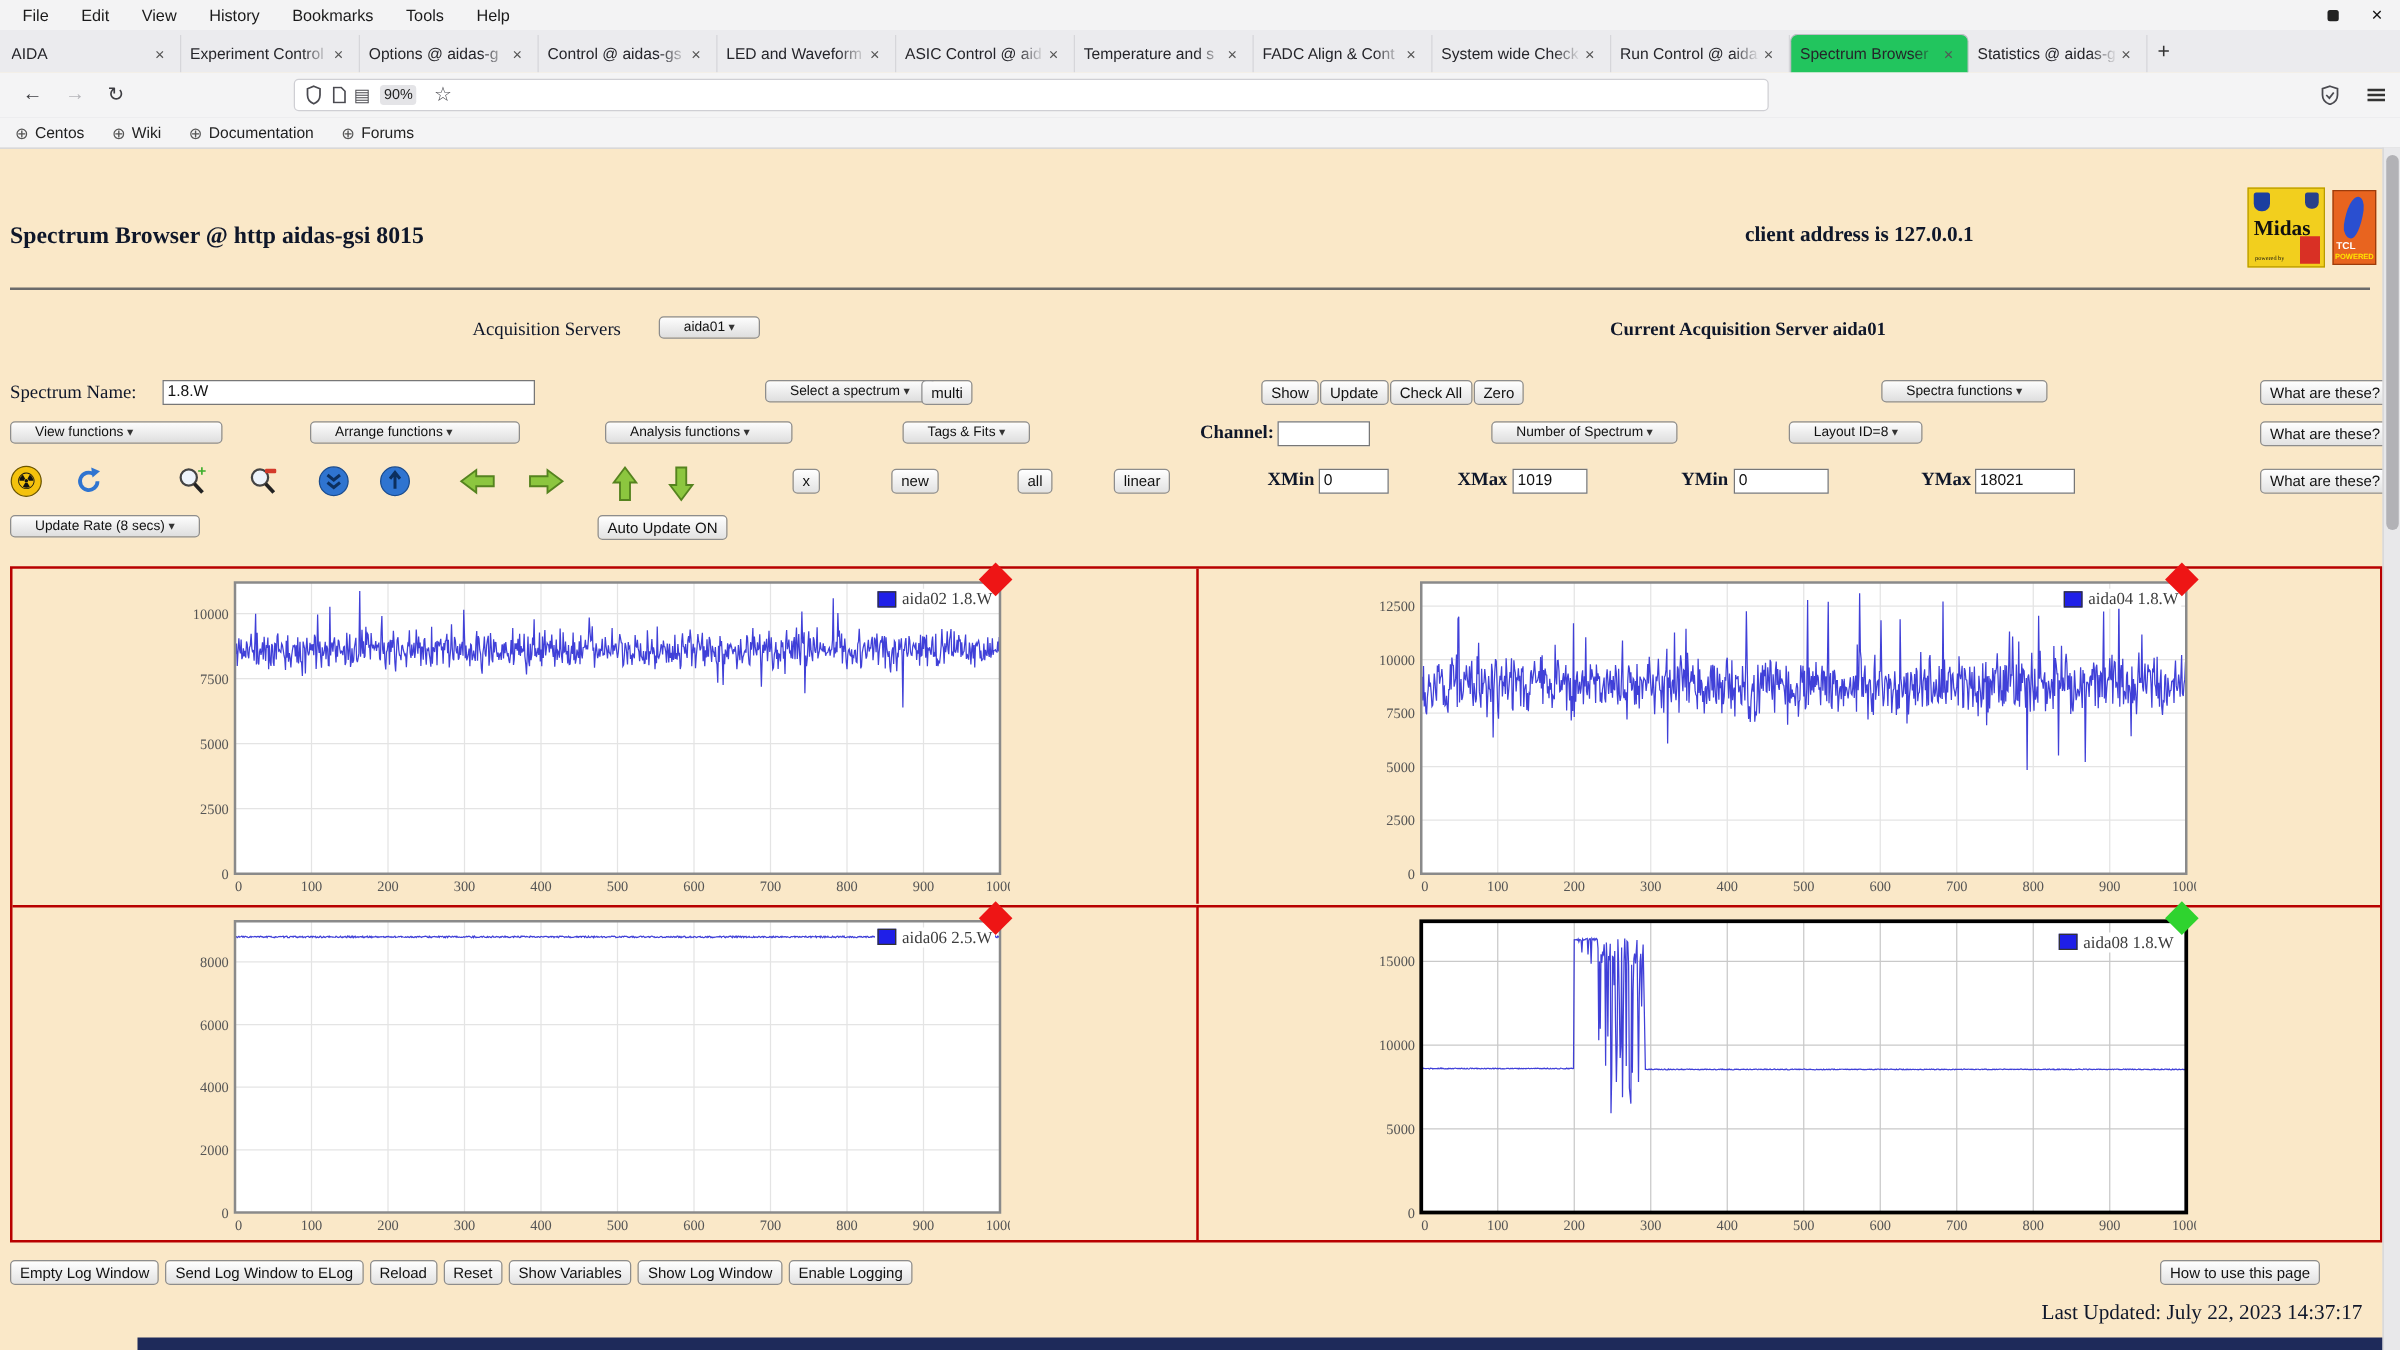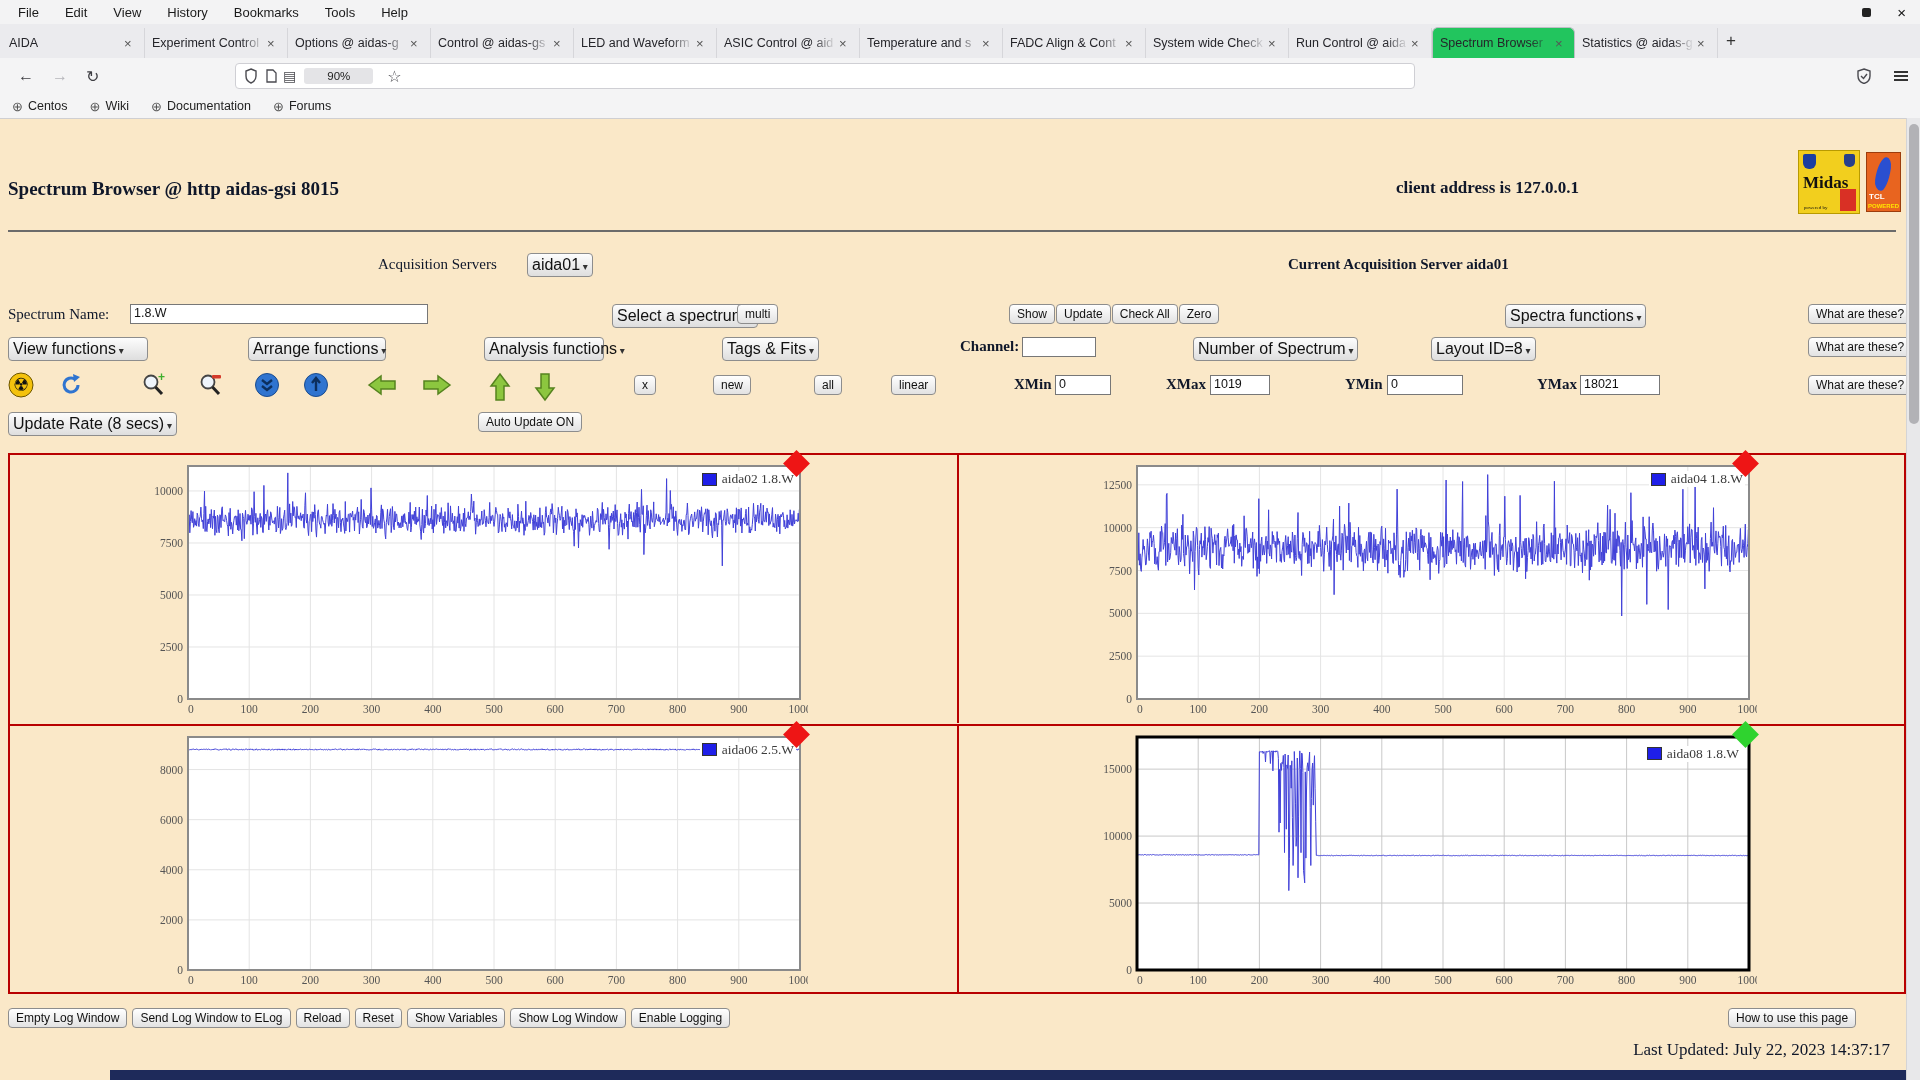--- a/index.html
+++ b/index.html
@@ -27,21 +27,21 @@
   .newtab{width:26px;text-align:center;font-size:17px;color:#333;align-self:center}
 
   .navbar{position:absolute;top:58px;left:0;right:0;height:36px;background:#f4f4f5;
           border-bottom:1px solid #d9d9dc;display:flex;align-items:center;}
   .nav-ico{font-size:16px;color:#3d3d42;margin-left:18px}
   .nav-ico.dim{color:#b5b5ba}
   .urlbox{position:absolute;left:235px;width:1180px;height:26px;top:5px;background:#fff;
           border:1px solid #cfcfd4;border-radius:4px;display:flex;align-items:center;padding:0 8px;box-sizing:border-box;}
   .urltext{font-size:13.5px;color:#1b1b1f;margin-left:8px;flex:1}
   .urltext .dim{color:#8a8a90}
-  .zoombadge{background:#e4e4e7;border-radius:3px;font-size:11.5px;padding:2px 23px;color:#222;margin:0 8px}
+  .zoombadge{background:#e4e4e7;border-radius:3px;font-size:11.5px;padding:2px 3px;color:#222;margin:0 8px}
   .url-right-ico{font-size:14px;color:#4a4a50;margin-left:6px}
   .navbar-right{position:absolute;right:12px;top:0;height:36px;display:flex;align-items:center;gap:22px}
   .hamburger span{display:block;width:14px;height:1.8px;background:#333;margin:2.6px 0}
 
   .bookmarksbar{position:absolute;top:94px;left:0;right:0;height:24px;background:#f4f4f5;
                 border-bottom:1px solid #cfcfd2;display:flex;align-items:center;gap:22px;padding-left:12px;
                 font-size:12.5px;color:#222;}
   .bm{display:flex;align-items:center;gap:5px}
   .globe{font-size:13px;color:#555}
 
@@ -60,21 +60,21 @@
             border:1px solid #9c3c0c;overflow:hidden}
   .logo-tcl .feather{position:absolute;left:9px;top:4px;width:14px;height:34px;background:#2a4fd0;border-radius:60% 40% 50% 50%/70% 30% 70% 30%;transform:rotate(8deg)}
   .logo-tcl .tcltxt{position:absolute;left:2px;bottom:10px;font-size:8px;font-weight:bold;color:#fff}
   .logo-tcl .powtxt{position:absolute;left:1px;bottom:2px;font-size:6px;font-weight:bold;color:#ffe400}
   #rule{position:absolute;top:230px;left:8px;right:24px;height:2px;background:#6b6b6b}
 
   .lbl{font-size:15px;position:absolute;}
   .lblb{font-weight:bold}
   .btn{display:inline-block;padding:2px 7px;font-size:12px;font-family:"Liberation Sans",sans-serif;
        background:linear-gradient(#ffffff,#e2e2e2);border:1px solid #8d8d8d;border-radius:4px;color:#111;white-space:nowrap}
-  .sel{display:inline-block;padding:2px 4px;font-size:16px;background:linear-gradient(#fdfdfd,#dedede);
+  .sel{display:inline-block;padding:2px 19px;font-size:11px;background:linear-gradient(#fdfdfd,#dedede);
        border:1px solid #8d8d8d;border-radius:4px;color:#111;white-space:nowrap}
   .sel:after{content:" ▾";font-size:10px;color:#333}
   .inp{background:#fff;border:1px solid #777;font-size:12.5px;padding:1px 3px;height:16px;
        display:inline-block;overflow:hidden;white-space:nowrap;color:#111}
   .abs{position:absolute}
   .btn-group .btn{border-radius:4px;margin-right:1px}
 
   .icon{position:absolute;width:26px;height:26px;top:372px}
 
   

